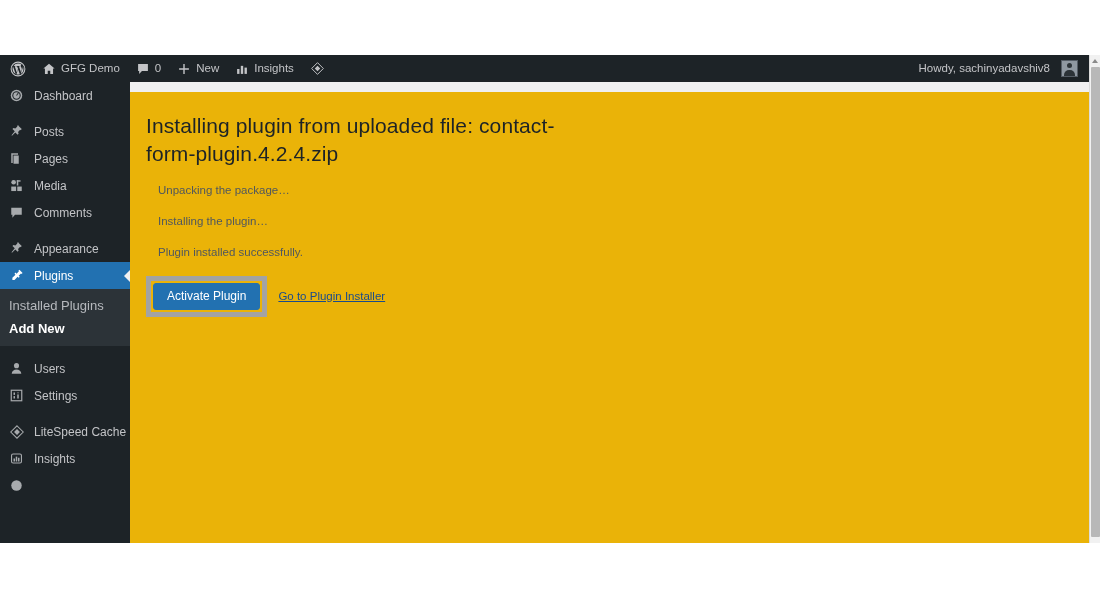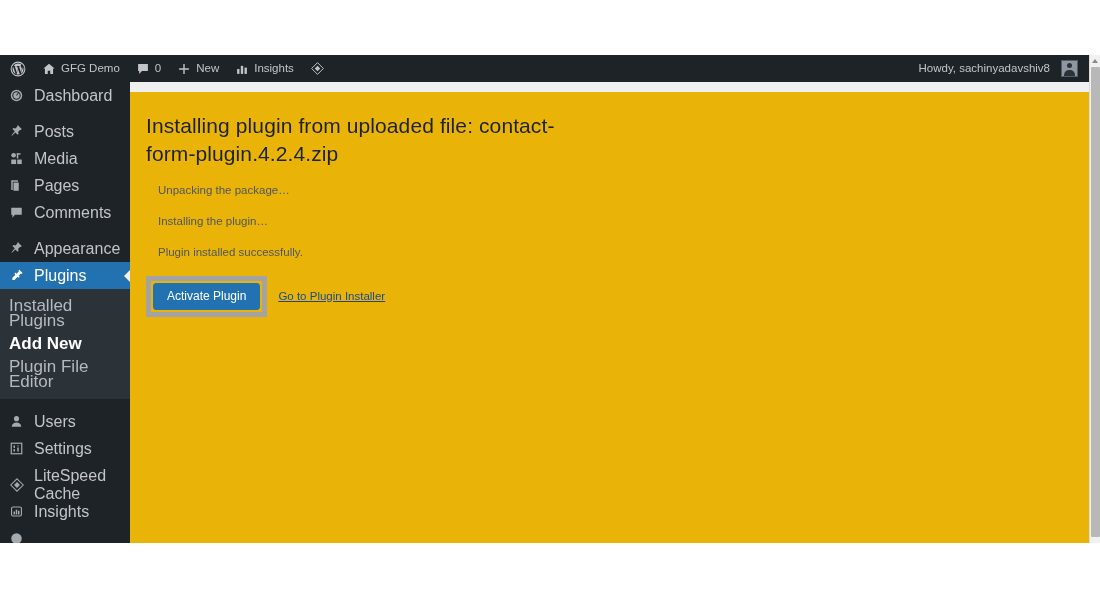--- a/index.html
+++ b/index.html
@@ -96,21 +96,21 @@
     z-index: 4;
   }
   .menu-item {
     position: relative;
     display: flex;
     align-items: center;
     height: 27px;
     padding-left: 8px;
     gap: 9px;
     color: #c3c4c7;
-    font-size: 16px;
+    font-size: 12px;
     cursor: pointer;
   }
   .menu-item .mi-icon {
     width: 17px;
     display: flex;
     justify-content: center;
     align-items: center;
     flex: 0 0 17px;
   }
   .menu-item.current {
@@ -131,21 +131,21 @@
   .menu-gap { height: 9px; }
 
   
   #submenu {
     background: #2c3338;
     padding: 5px 0 6px 0;
   }
   .submenu-item {
     display: block;
     padding: 4px 0 4px 9px;
-    font-size: 17px;
+    font-size: 13px;
     color: #b6b9bd;
     cursor: pointer;
     line-height: 15px;
   }
   .submenu-item.current {
     color: #ffffff;
     font-weight: bold;
   }
 
   
@@ -337,44 +337,44 @@
           <svg width="15" height="15" viewBox="0 0 20 20">
               <path d="M12.8 2.6 17 6.8l-1.4 1.4-.8-.4-2.7 2.7.7 2.6-1.3 1.3-3.1-3.1L4 15.6l-.6-.6 4.3-5.2-3.1-3.1L5.9 5.4l2.6.7 2.7-2.7-.4-.8 1.4-1.4z" fill="#a7aaad"></path>
             </svg>
         </span>
         <span>Posts</span>
       </div>
 
       <div class="menu-item">
         <span class="mi-icon">
           <svg width="15" height="15" viewBox="0 0 20 20">
+              <rect x="3" y="3" width="9" height="13" fill="#a7aaad"></rect>
+              <rect x="5" y="5" width="9" height="13" fill="#1d2327"></rect>
+              <rect x="6" y="6" width="7" height="11" fill="#a7aaad"></rect>
+            </svg>
+        </span>
+        <span>Pages</span>
+      </div>
+
+      <div class="menu-item">
+        <span class="mi-icon">
+          <svg width="15" height="15" viewBox="0 0 20 20">
               <circle cx="6.2" cy="5.6" r="3.1" fill="#a7aaad"></circle>
               <rect x="10.4" y="3" width="2" height="7" fill="#a7aaad"></rect>
               <rect x="10.4" y="3" width="5" height="1.9" fill="#a7aaad"></rect>
               <rect x="3" y="11.4" width="6.5" height="6" fill="#a7aaad"></rect>
               <rect x="11" y="11.4" width="6" height="6" fill="#a7aaad"></rect>
             </svg>
         </span>
         <span>Media</span>
       </div>
 
       <div class="menu-item">
         <span class="mi-icon">
           <svg width="15" height="15" viewBox="0 0 20 20">
-              <rect x="3" y="3" width="9" height="13" fill="#a7aaad"></rect>
-              <rect x="5" y="5" width="9" height="13" fill="#1d2327"></rect>
-              <rect x="6" y="6" width="7" height="11" fill="#a7aaad"></rect>
-            </svg>
-        </span>
-        <span>Pages</span>
-      </div>
-
-      <div class="menu-item">
-        <span class="mi-icon">
-          <svg width="15" height="15" viewBox="0 0 20 20">
               <path d="M3 3.5h14v9.5H8L4.5 17v-4H3V3.5z" fill="#a7aaad"></path>
             </svg>
         </span>
         <span>Comments</span>
       </div>
 
       <div class="menu-gap"></div>
 
       <div class="menu-item">
         <span class="mi-icon">
@@ -390,21 +390,20 @@
           <svg width="15" height="15" viewBox="0 0 20 20">
               <path d="M13.9 2.3 12.5 3.7l.7.7-3.1 3.1-1.4-1.4-1.4 1.4 1.4 1.4-4.2 4.2v2.8h2.8l4.2-4.2 1.4 1.4 1.4-1.4-1.4-1.4 3.1-3.1.7.7 1.4-1.4-4.2-4.2z" fill="#ffffff"></path>
             </svg>
         </span>
         <span>Plugins</span>
       </div>
 
       <div id="submenu">
         <span class="submenu-item">Installed Plugins</span>
         <span class="submenu-item current">Add New</span>
-        <span class="submenu-item">Plugin File Editor</span>
       </div>
 
       <div class="menu-gap"></div>
 
       <div class="menu-item">
         <span class="mi-icon">
           <svg width="15" height="15" viewBox="0 0 20 20">
               <circle cx="10" cy="6.2" r="3.4" fill="#a7aaad"></circle>
               <path d="M3.6 17c0-3.6 2.9-5.8 6.4-5.8s6.4 2.2 6.4 5.8H3.6z" fill="#a7aaad"></path>
             </svg>

